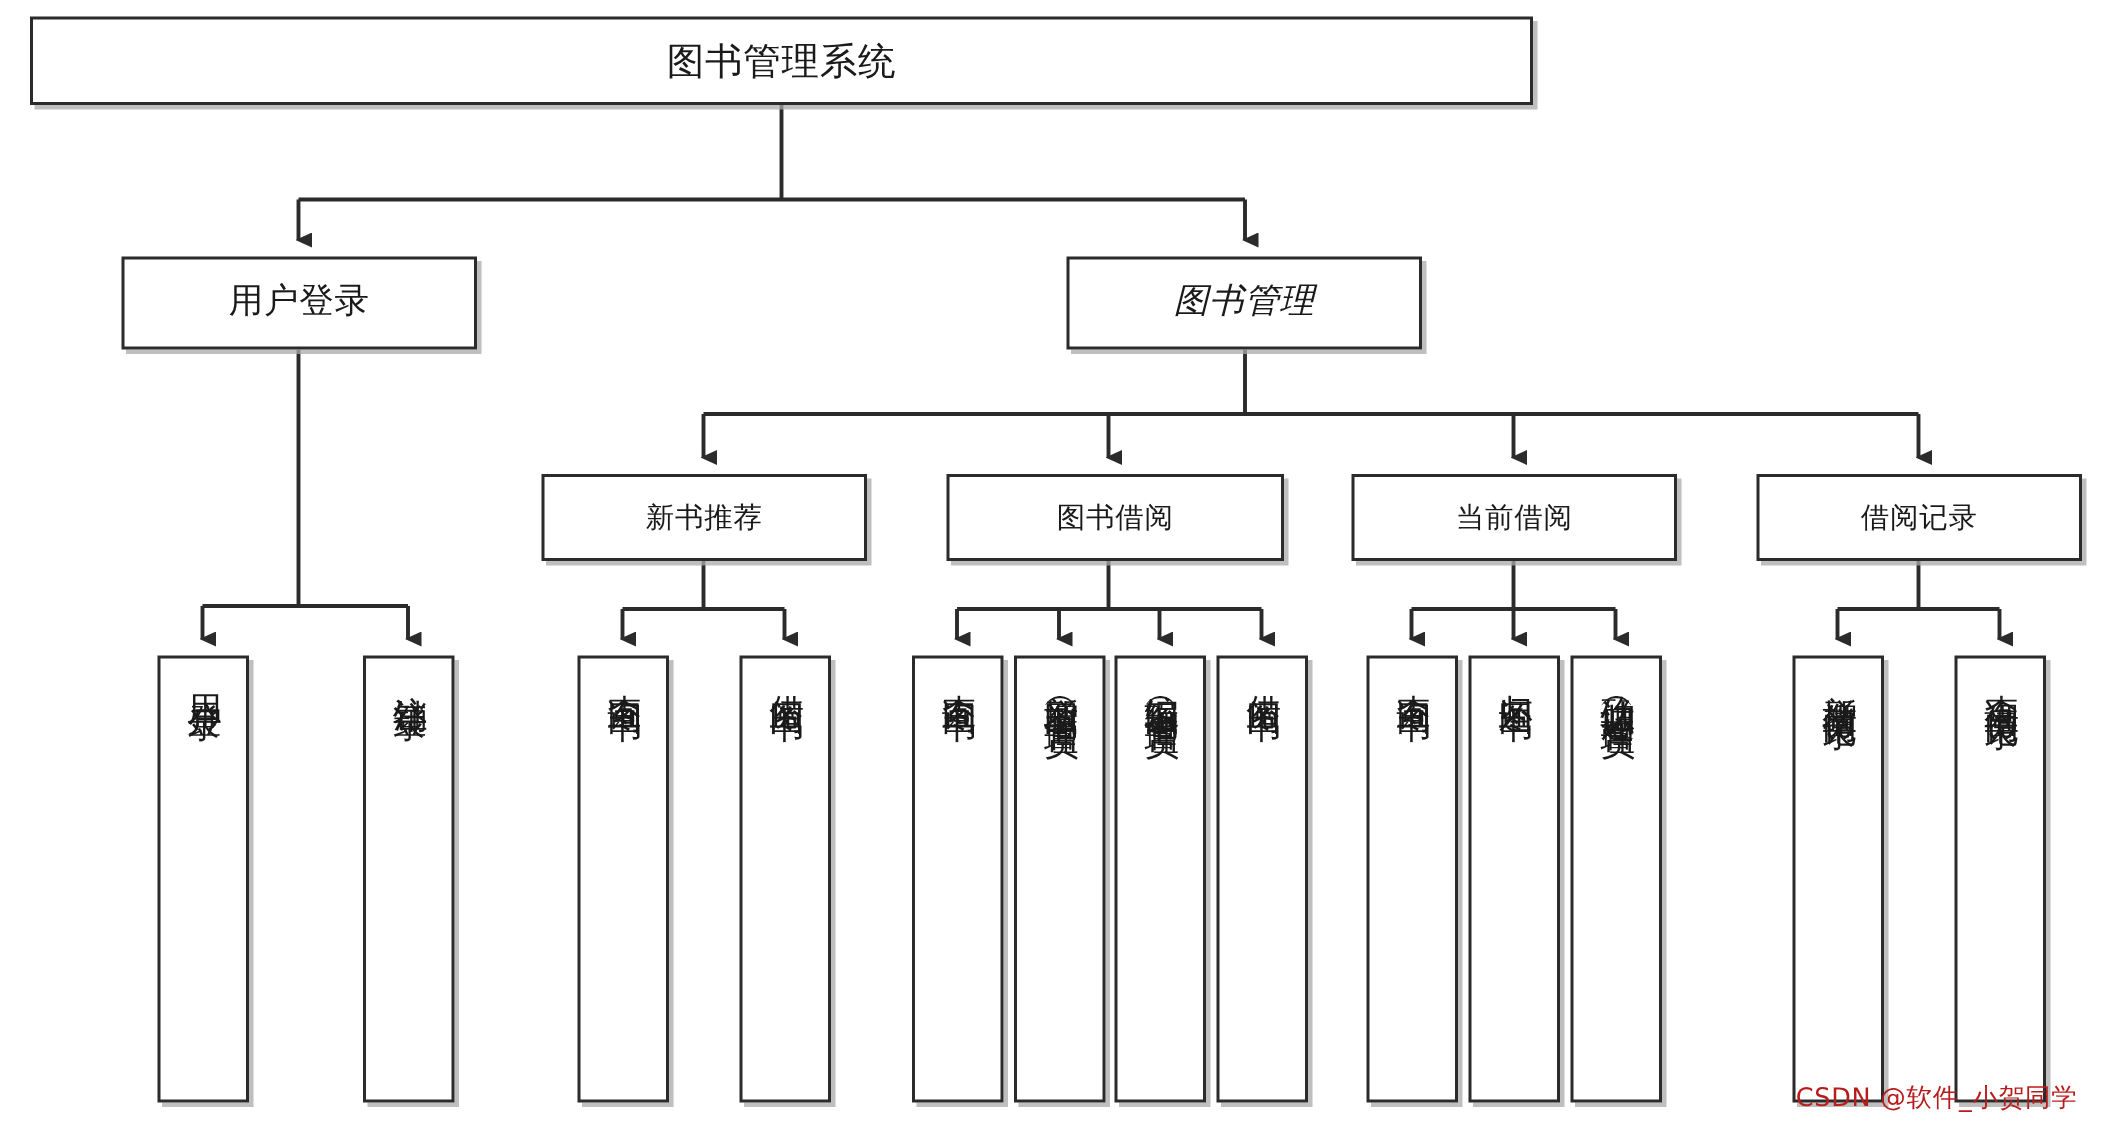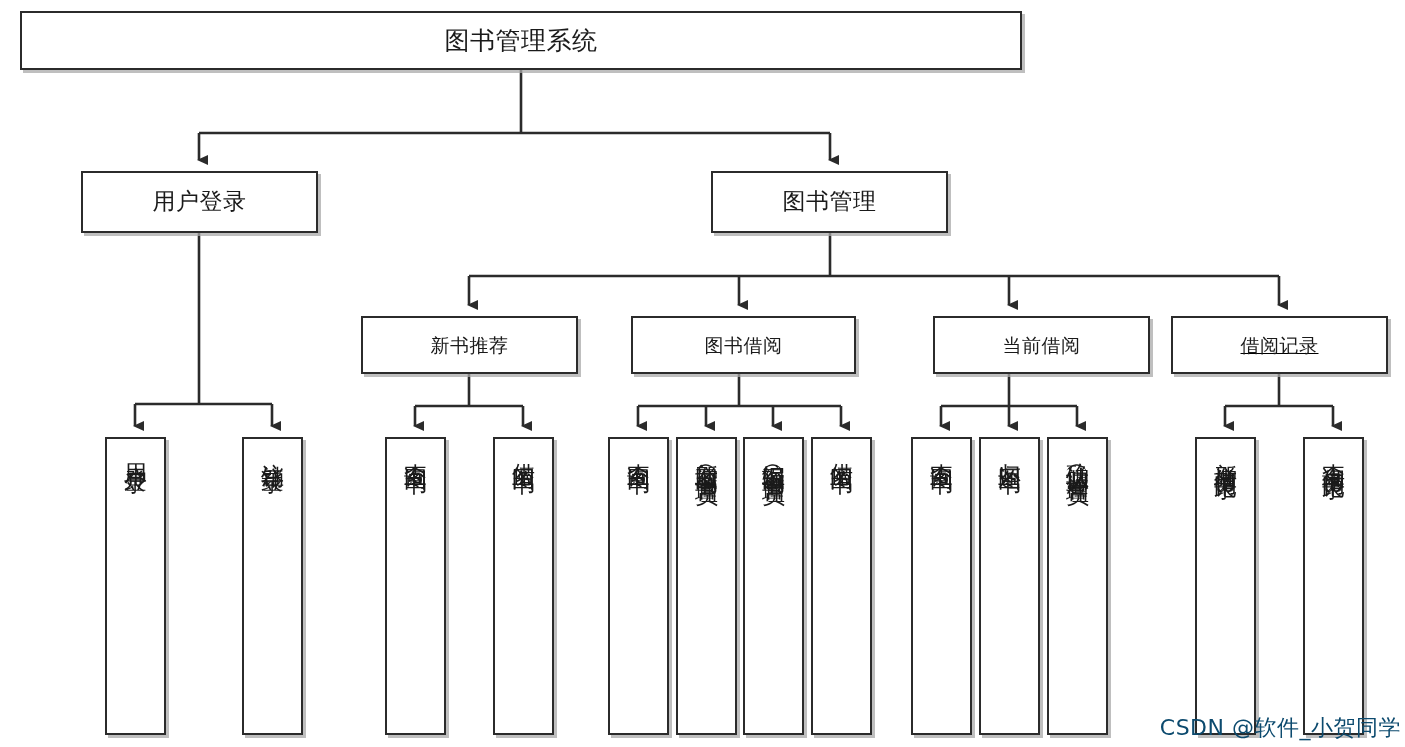--- a/index.html
+++ b/index.html
@@ -46,24 +46,24 @@
     text-orientation:upright;
     font-size:23px;
     line-height:1.0;
     letter-spacing:3px;
     white-space:nowrap;
     transform:none;
   }
 
   .watermark{
     position:absolute;
-    right:4px;
+    right:20px;
     bottom:4px;
-    font-size:22px;
-    color:#0c4a6e;
+    font-size:17px;
+    color:#b91c1c;
     white-space:nowrap;
     letter-spacing:0.5px;
   }
 </style>
 </head>
 <body>
 
 <div id="canvas">
 
   <svg class="edges" viewBox="0 0 1405 747">
@@ -116,34 +116,34 @@
     </g>
   </svg>
 
   <div class="node root" style="left:20px;top:11px;width:1002px;height:59px;">
     <span class="label">图书管理系统</span>
   </div>
 
   <div class="node lvl2" style="left:81px;top:171px;width:237px;height:62px;">
     <span class="label">用户登录</span>
   </div>
-  <div class="node lvl2" style="left:711px;top:171px;width:237px;height:62px;">
+  <div class="node lvl2" style="left:711px;top:171px;width:237px;height:62px;font-style:italic;">
     <span class="label">图书管理</span>
   </div>
 
   <div class="node lvl3" style="left:361px;top:316px;width:217px;height:58px;">
     <span class="label">新书推荐</span>
   </div>
   <div class="node lvl3" style="left:631px;top:316px;width:225px;height:58px;">
     <span class="label">图书借阅</span>
   </div>
-  <div class="node lvl3" style="left:901px;top:316px;width:217px;height:58px;margin-left:32px;">
+  <div class="node lvl3" style="left:901px;top:316px;width:217px;height:58px;">
     <span class="label">当前借阅</span>
   </div>
-  <div class="node lvl3" style="left:1171px;top:316px;width:217px;height:58px;text-decoration:underline;">
+  <div class="node lvl3" style="left:1171px;top:316px;width:217px;height:58px;">
     <span class="label">借阅记录</span>
   </div>
 
   <div class="node leaf" style="left:105px;top:437px;width:61px;height:298px;">
     <span class="label">用户登录</span>
   </div>
   <div class="node leaf" style="left:242px;top:437px;width:61px;height:298px;">
     <span class="label">注销登录</span>
   </div>
 

